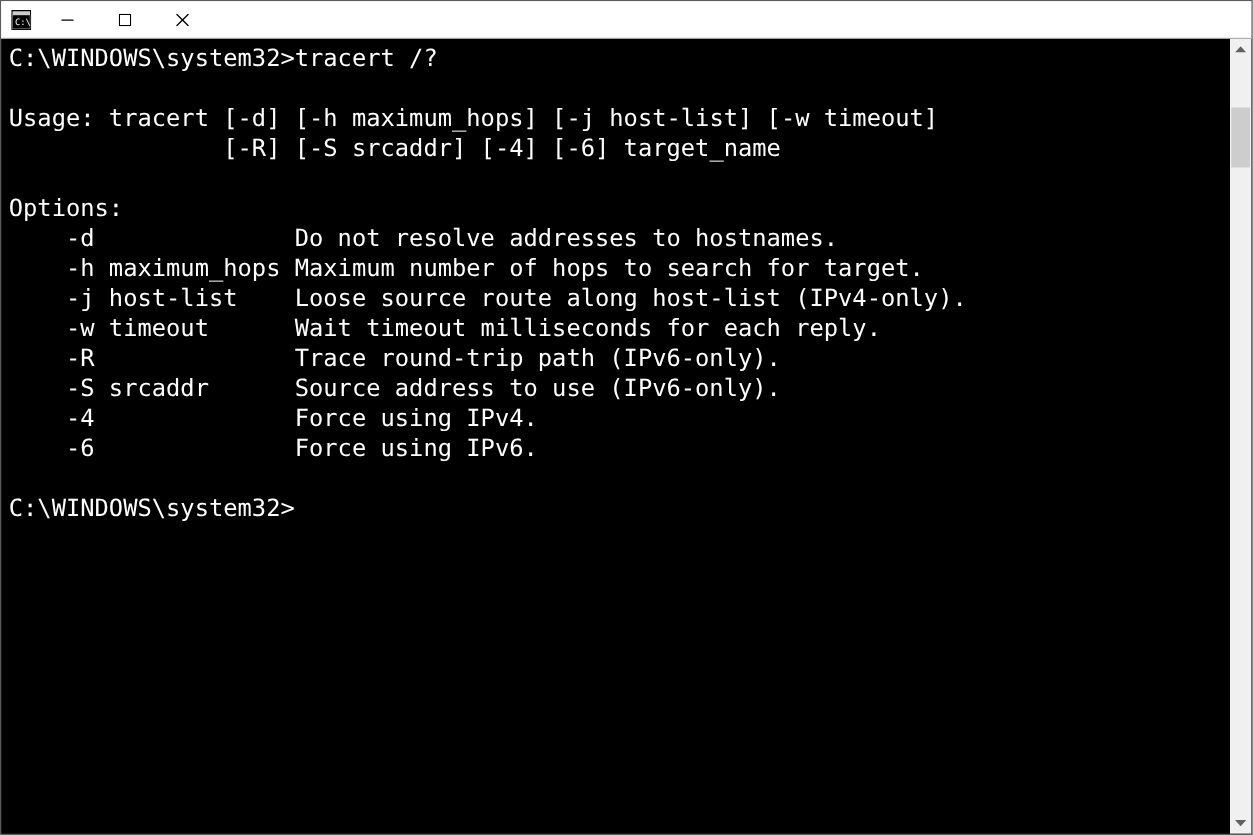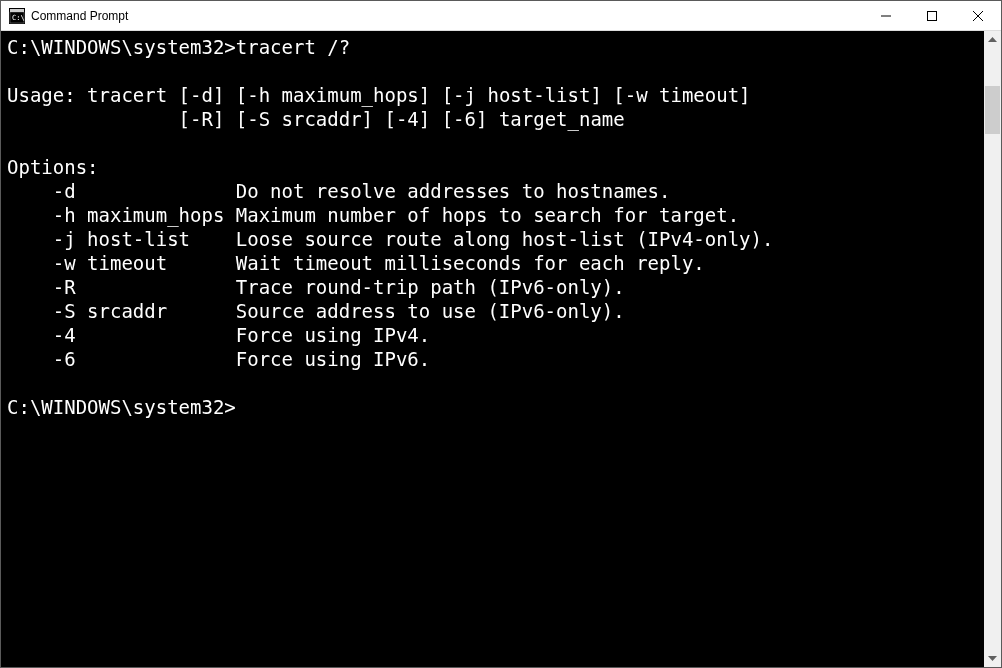--- a/index.html
+++ b/index.html
@@ -106,21 +106,20 @@
 <div class="window">
   <div class="titlebar">
     <span class="titlebar-icon">
       <svg width="16" height="16" viewBox="0 0 16 16">
         <rect x="0" y="0" width="16" height="16" fill="#000"></rect>
         <rect x="1" y="4" width="14" height="11" fill="#000" stroke="#888" stroke-width="0.5"></rect>
         <rect x="1" y="1" width="14" height="3" fill="#ccc"></rect>
         <text x="3" y="12" font-family="monospace" font-size="7" fill="#fff">C:\</text>
       </svg>
     </span>
-    <span class="titlebar-title">Command Prompt</span>
     <div class="titlebar-controls">
       <div class="titlebar-btn">
         <svg width="10" height="10" viewBox="0 0 10 10">
             <line x1="0" y1="5" x2="10" y2="5"></line>
           </svg>
       </div>
       <div class="titlebar-btn">
         <svg width="10" height="10" viewBox="0 0 10 10">
             <rect x="0.5" y="0.5" width="9" height="9"></rect>
           </svg>

